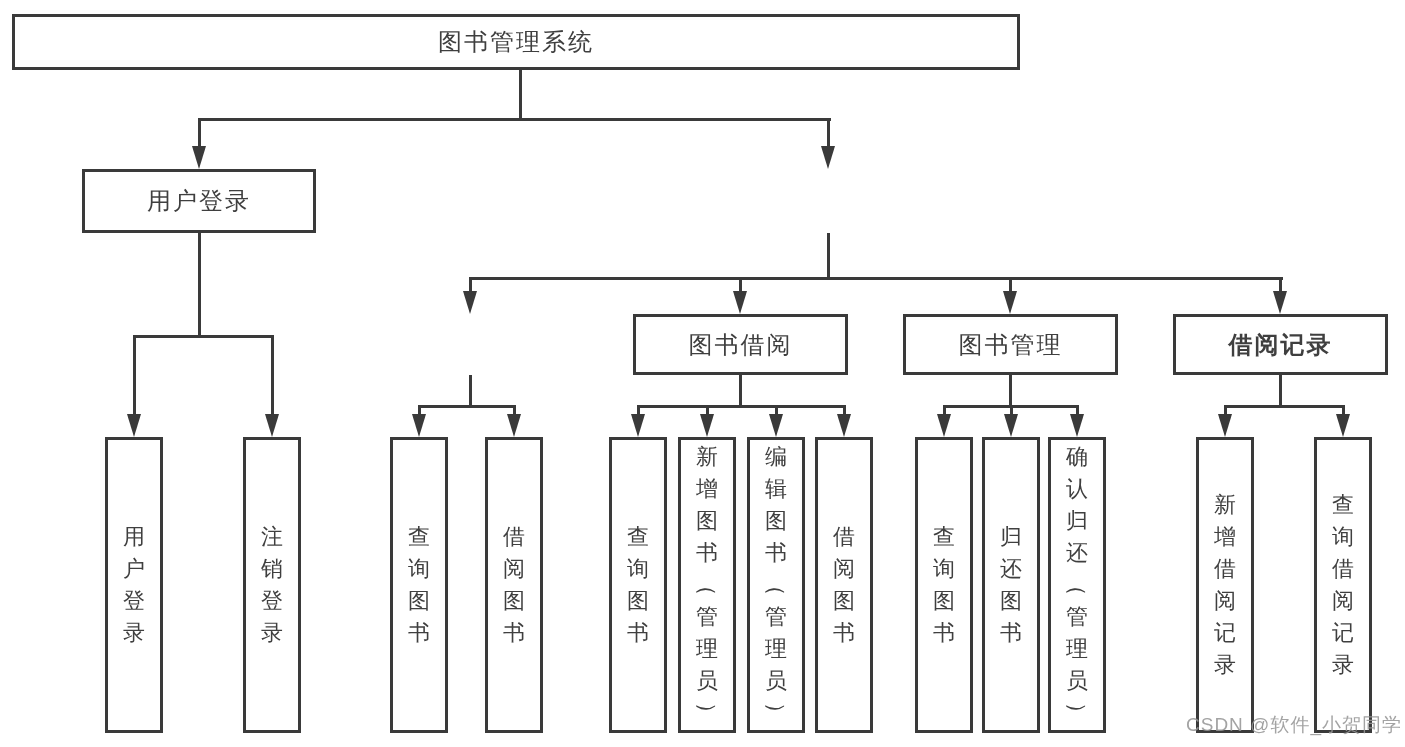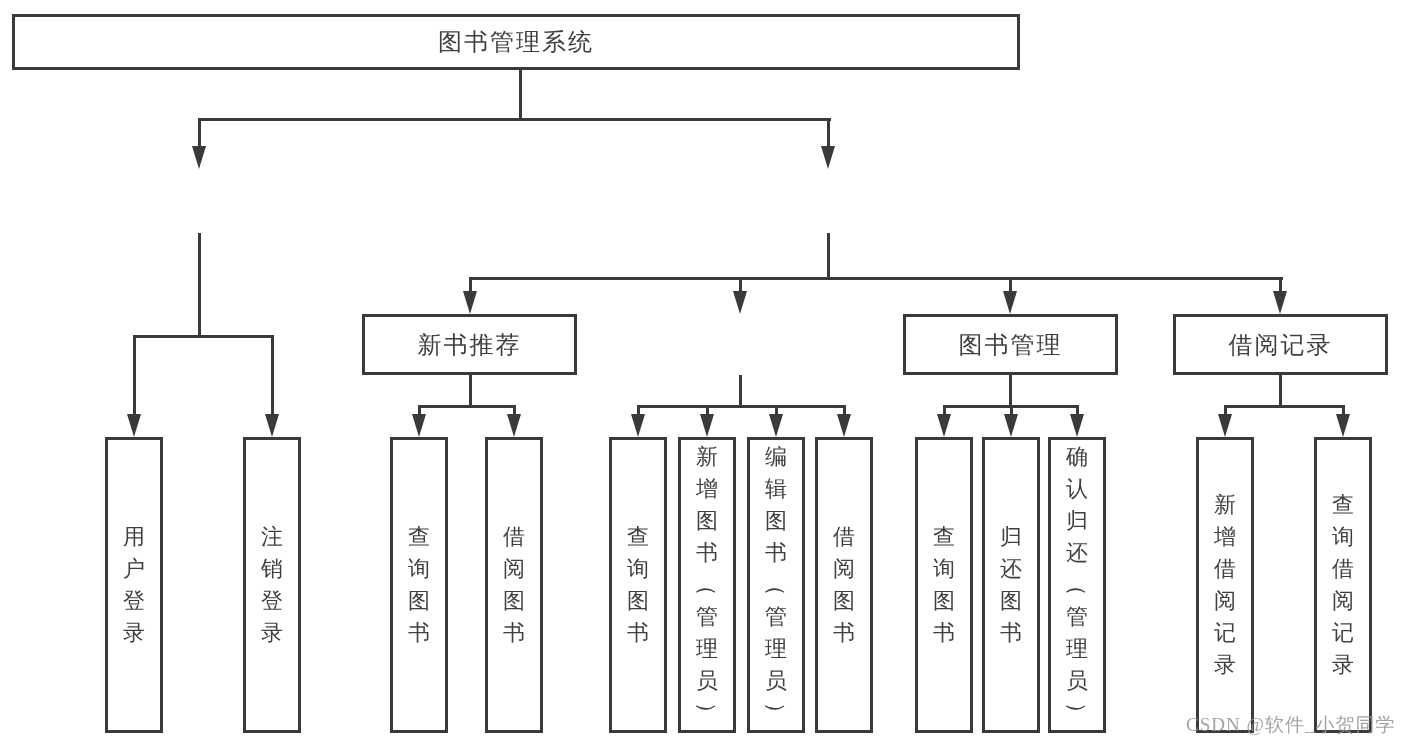--- a/index.html
+++ b/index.html
@@ -36,65 +36,68 @@
   .arrow {
     position:absolute; width:0; height:0;
     border-left:7px solid transparent;
     border-right:7px solid transparent;
     border-top:23px solid #3a3a3a;
   }
 
   .watermark {
     position:absolute; left:1186px; top:712px;
     font-size:19px; color:rgba(150,150,150,0.88);
-    white-space:nowrap; z-index:9; letter-spacing:1px;font-family:Liberation Serif, serif;
+    white-space:nowrap; z-index:9; letter-spacing:1px;
   }
 </style>
 </head>
 <body>
 
 <div id="canvas">
 
   <div class="box h" style="left:12px; top:14px; width:1008px; height:56px;">
     <span>图书管理系统</span>
   </div>
 
   <div class="vline" style="left:518.5px; top:70px; height:48px;"></div>
   <div class="hline" style="left:197.5px; top:118px; width:633px;"></div>
   <div class="vline" style="left:197.5px; top:118px; height:34px;"></div>
   <div class="arrow" style="left:192px; top:146px;"></div>
   <div class="vline" style="left:826.5px; top:118px; height:34px;"></div>
   <div class="arrow" style="left:821px; top:146px;"></div>
 
+  <div class="box h" style="left:82px; top:169px; width:234px; height:64px;">
+    <span>用户登录</span>
+  </div>
 
   <div class="vline" style="left:197.5px; top:233px; height:102px;"></div>
   <div class="hline" style="left:132.5px; top:335px; width:141px;"></div>
   <div class="vline" style="left:132.5px; top:335px; height:82px;"></div>
   <div class="arrow" style="left:127px; top:414px;"></div>
   <div class="vline" style="left:270.5px; top:335px; height:82px;"></div>
   <div class="arrow" style="left:265px; top:414px;"></div>
 
   <div class="vline" style="left:826.5px; top:233px; height:44px;"></div>
   <div class="hline" style="left:468.5px; top:277px; width:814px;"></div>
   <div class="vline" style="left:468.5px; top:277px; height:18px;"></div>
   <div class="arrow" style="left:463px; top:291px;"></div>
   <div class="vline" style="left:738.5px; top:277px; height:18px;"></div>
   <div class="arrow" style="left:733px; top:291px;"></div>
   <div class="vline" style="left:1008.5px; top:277px; height:18px;"></div>
   <div class="arrow" style="left:1003px; top:291px;"></div>
   <div class="vline" style="left:1278.5px; top:277px; height:18px;"></div>
   <div class="arrow" style="left:1273px; top:291px;"></div>
 
-  <div class="box h" style="left:362px; top:314px; width:215px; height:61px;">
-    <span>新书推荐</span>
+  <div class="box h" style="left:633px; top:314px; width:215px; height:61px;">
+    <span>图书借阅</span>
   </div>
   <div class="box h" style="left:903px; top:314px; width:215px; height:61px;">
     <span>图书管理</span>
   </div>
-  <div class="box h" style="left:1173px; top:314px; width:215px; height:61px;">
+  <div class="box h" style="left:1173px; top:314px; width:215px; height:61px;font-weight:bold;">
     <span>借阅记录</span>
   </div>
 
   <div class="vline" style="left:468.5px; top:375px; height:30px;"></div>
   <div class="hline" style="left:417.5px; top:405px; width:98px;"></div>
   <div class="vline" style="left:417.5px; top:405px; height:12px;"></div>
   <div class="arrow" style="left:412px; top:414px;"></div>
   <div class="vline" style="left:512.5px; top:405px; height:12px;"></div>
   <div class="arrow" style="left:507px; top:414px;"></div>
 

